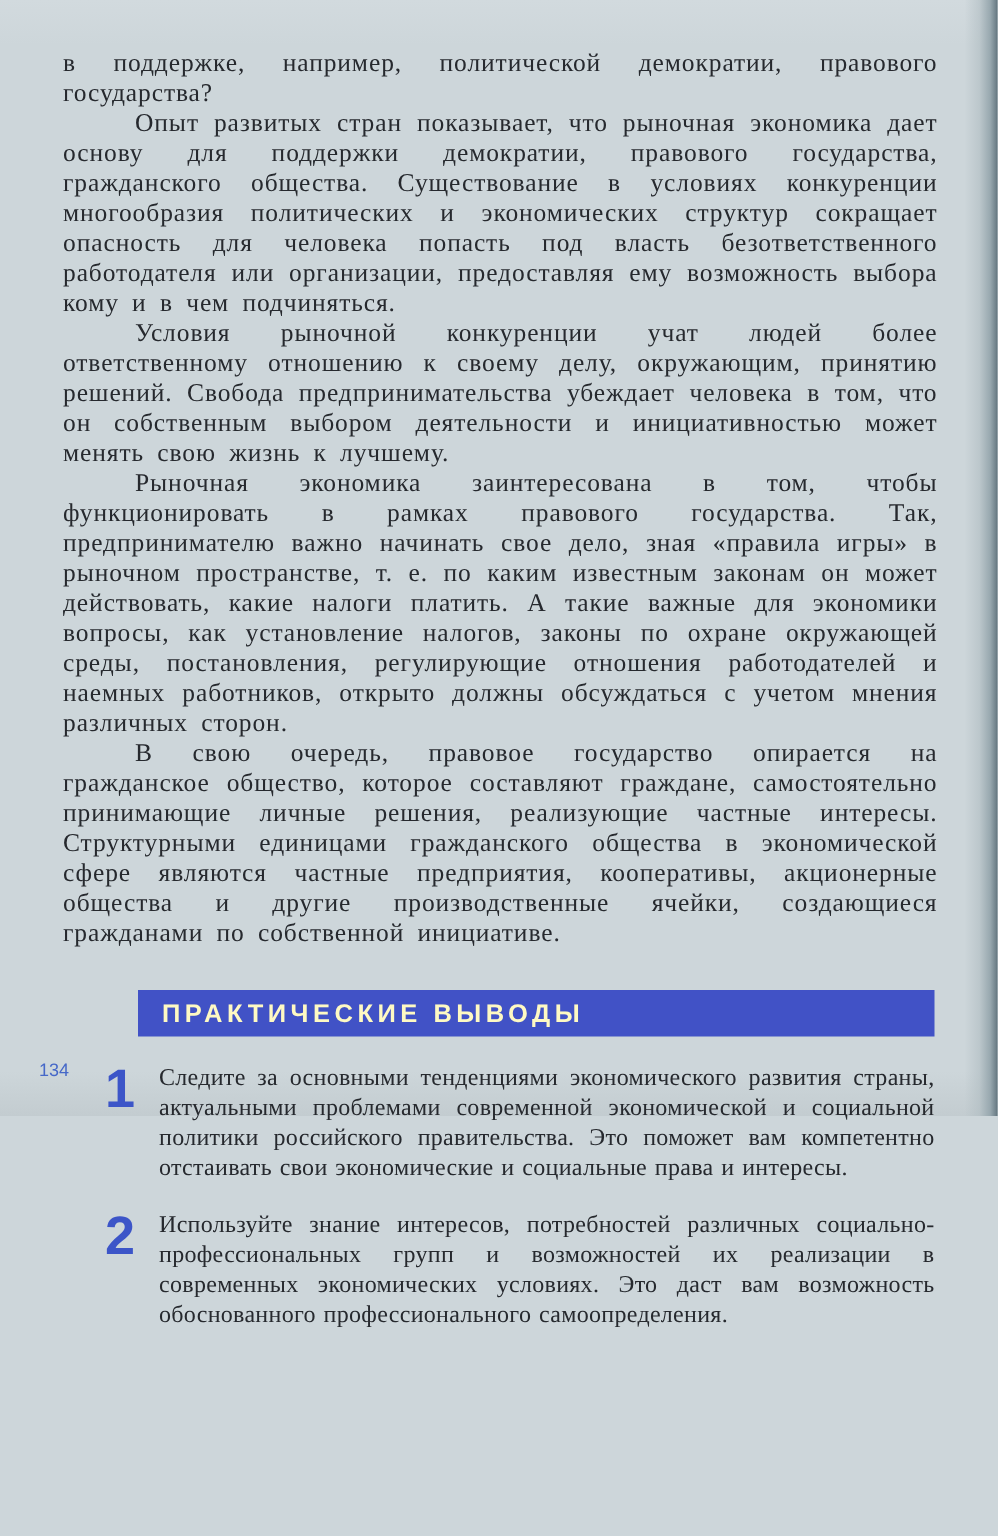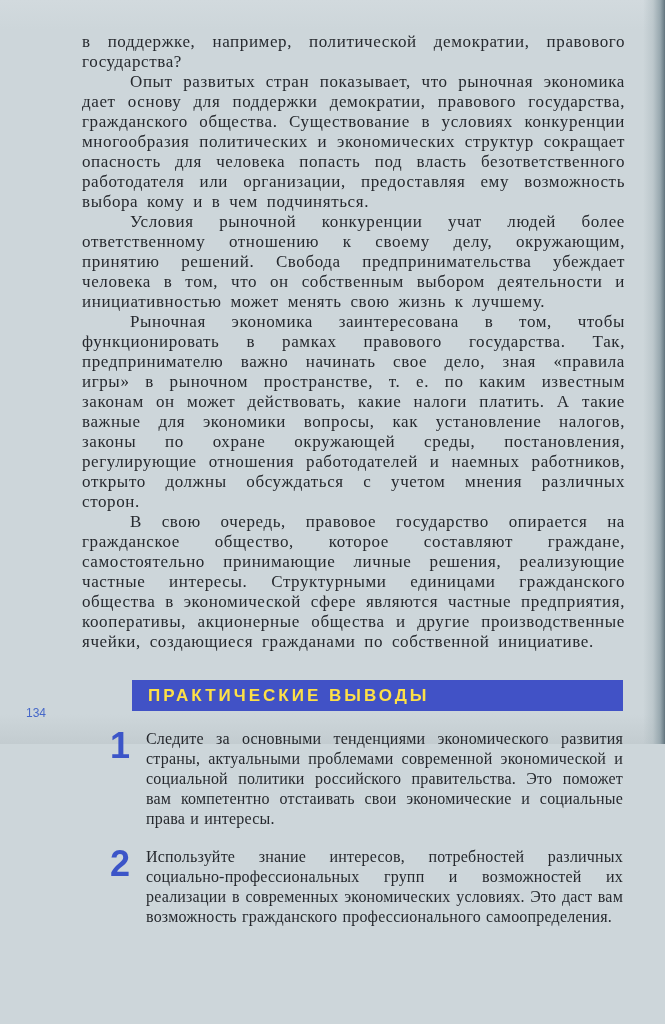--- a/index.html
+++ b/index.html
@@ -8,21 +8,20 @@
     background: #cdd6da;
     font-family: "Liberation Serif", serif;
     overflow: hidden;
     position: relative;
   }
   .page {
     position: relative;
     width: 665px;
     height: 744px;
     background: linear-gradient(to bottom, #d2dade 0%, #cdd6da 4%, #cdd6da 96%, #c3ccd0 100%);
-    padding-left: 40px;
   }
   .content {
     padding: 32px 40px 0 42px;
   }
   .para {
     color: #26292e;
     font-size: 17px;
     line-height: 20px;
     text-align: justify;
     letter-spacing: 0.6px;
@@ -33,21 +32,21 @@
   .para.indent { text-indent: 48px; }
   .header-bar {
     margin: 28px 2px 0 50px;
     height: 31px;
     background: #4152c6;
     display: flex;
     align-items: center;
     padding-left: 16px;
   }
   .header-bar span {
-    color: #fde047;
+    color: #fef9c3;
     font-family: "Liberation Sans", sans-serif;
     font-weight: bold;
     font-size: 17px;
     letter-spacing: 3px;
   }
   .item {
     display: flex;
     margin: 18px 0 0 28px;
     align-items: flex-start;
   }
@@ -115,21 +114,21 @@
       <span>ПРАКТИЧЕСКИЕ ВЫВОДЫ</span>
     </div>
 
     <section class="item">
       <span class="num">1</span>
       <p class="item-text" lang="ru">Следите за основными тенденциями экономического развития страны, актуальными проблемами современной экономической и социальной политики российского правительства. Это поможет вам компетентно отстаивать свои экономические и социальные права и интересы.</p>
     </section>
 
     <section class="item">
       <span class="num">2</span>
-      <p class="item-text" lang="ru">Используйте знание интересов, потребностей различных социально-профессиональных групп и возможностей их реализации в современных экономических условиях. Это даст вам возможность гражданского профессионального самоопределения.</p>
+      <p class="item-text" lang="ru">Используйте знание интересов, потребностей различных социально-профессиональных групп и возможностей их реализации в современных экономических условиях. Это даст вам возможность обоснованного профессионального самоопределения.</p>
     </section>
 
   </main>
 
   <div class="page-number">134</div>
 
   <div class="edge"></div>
 </div>
 
 </body></html>

